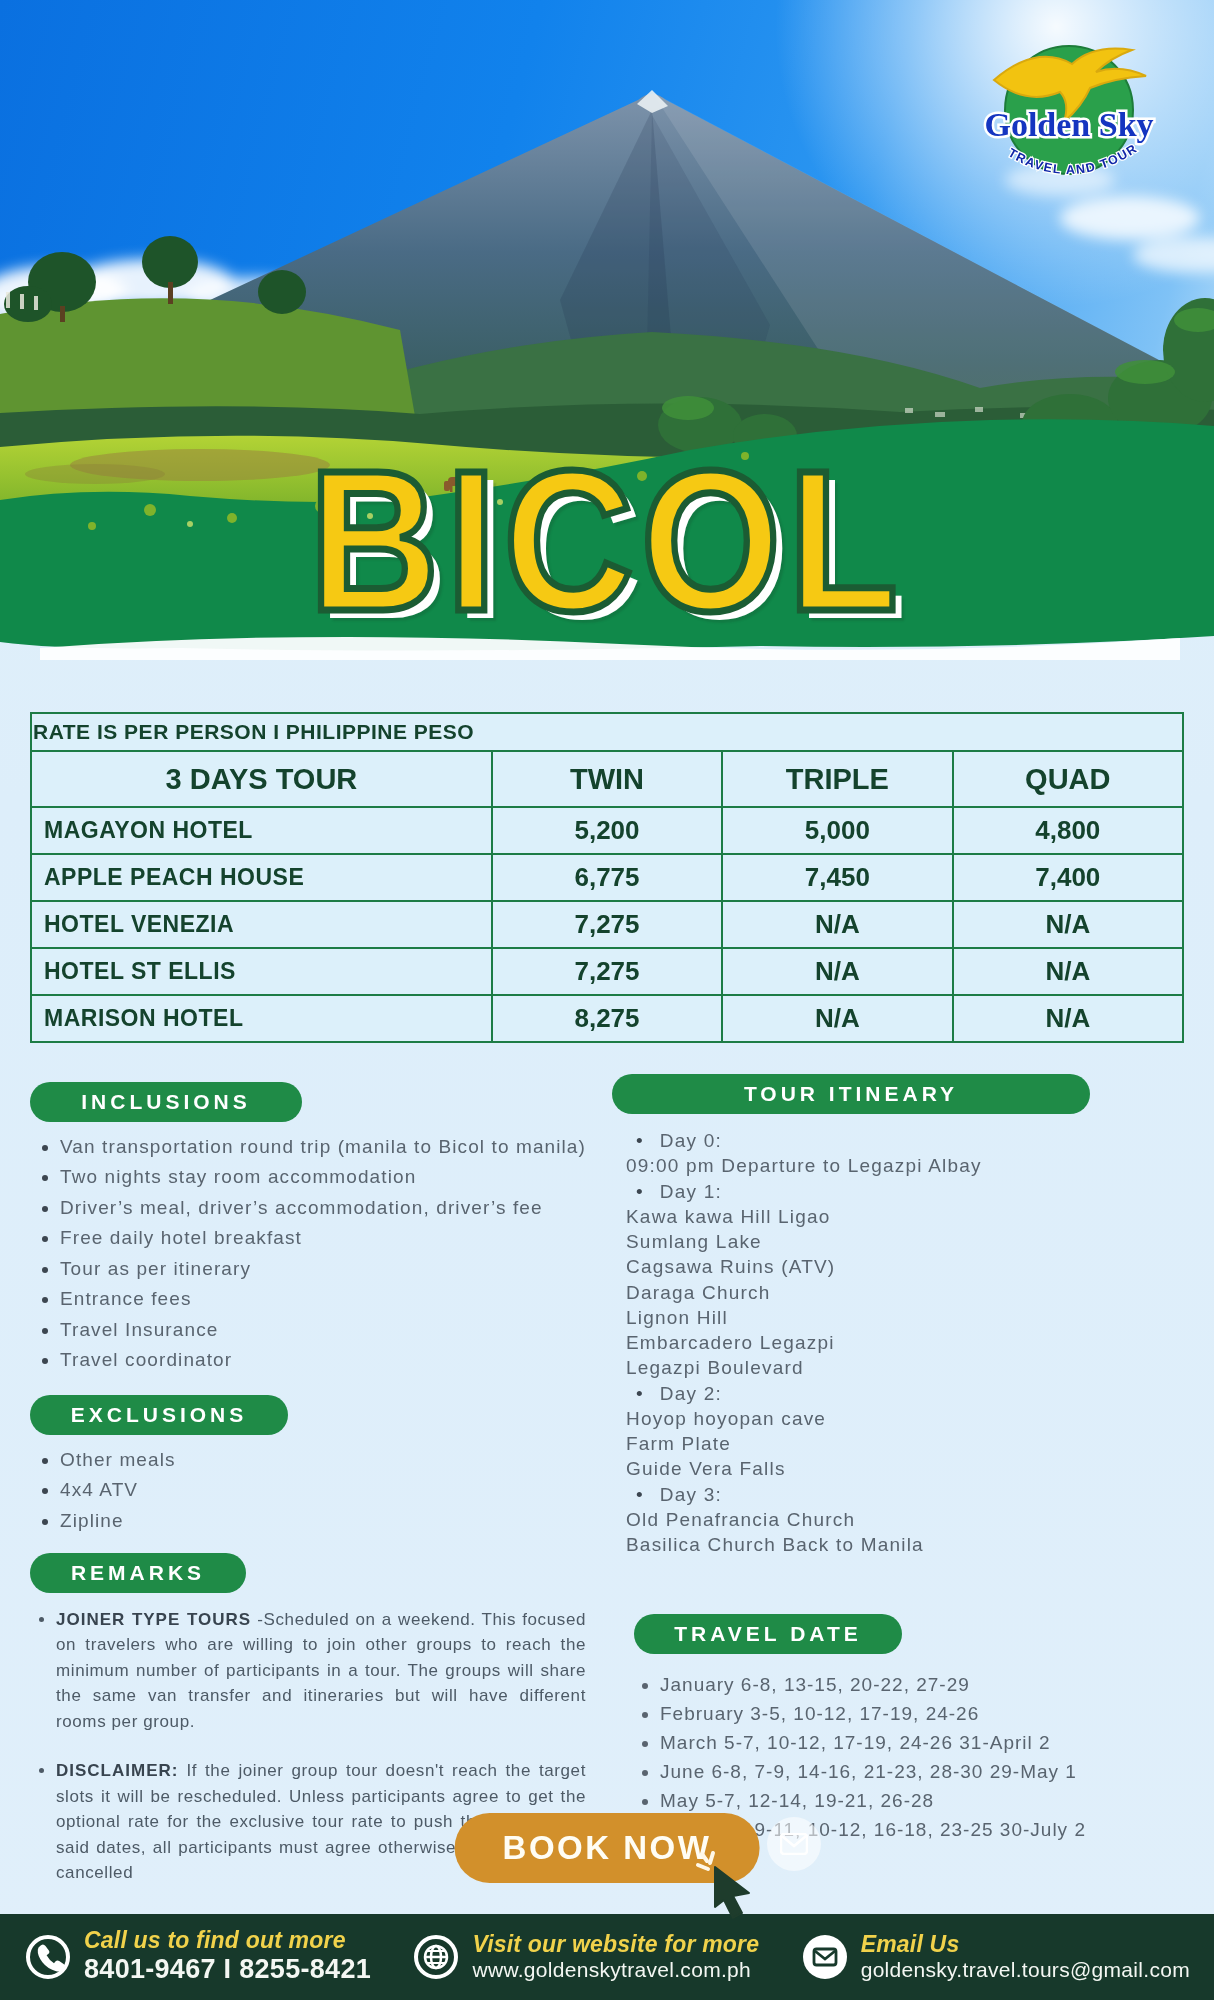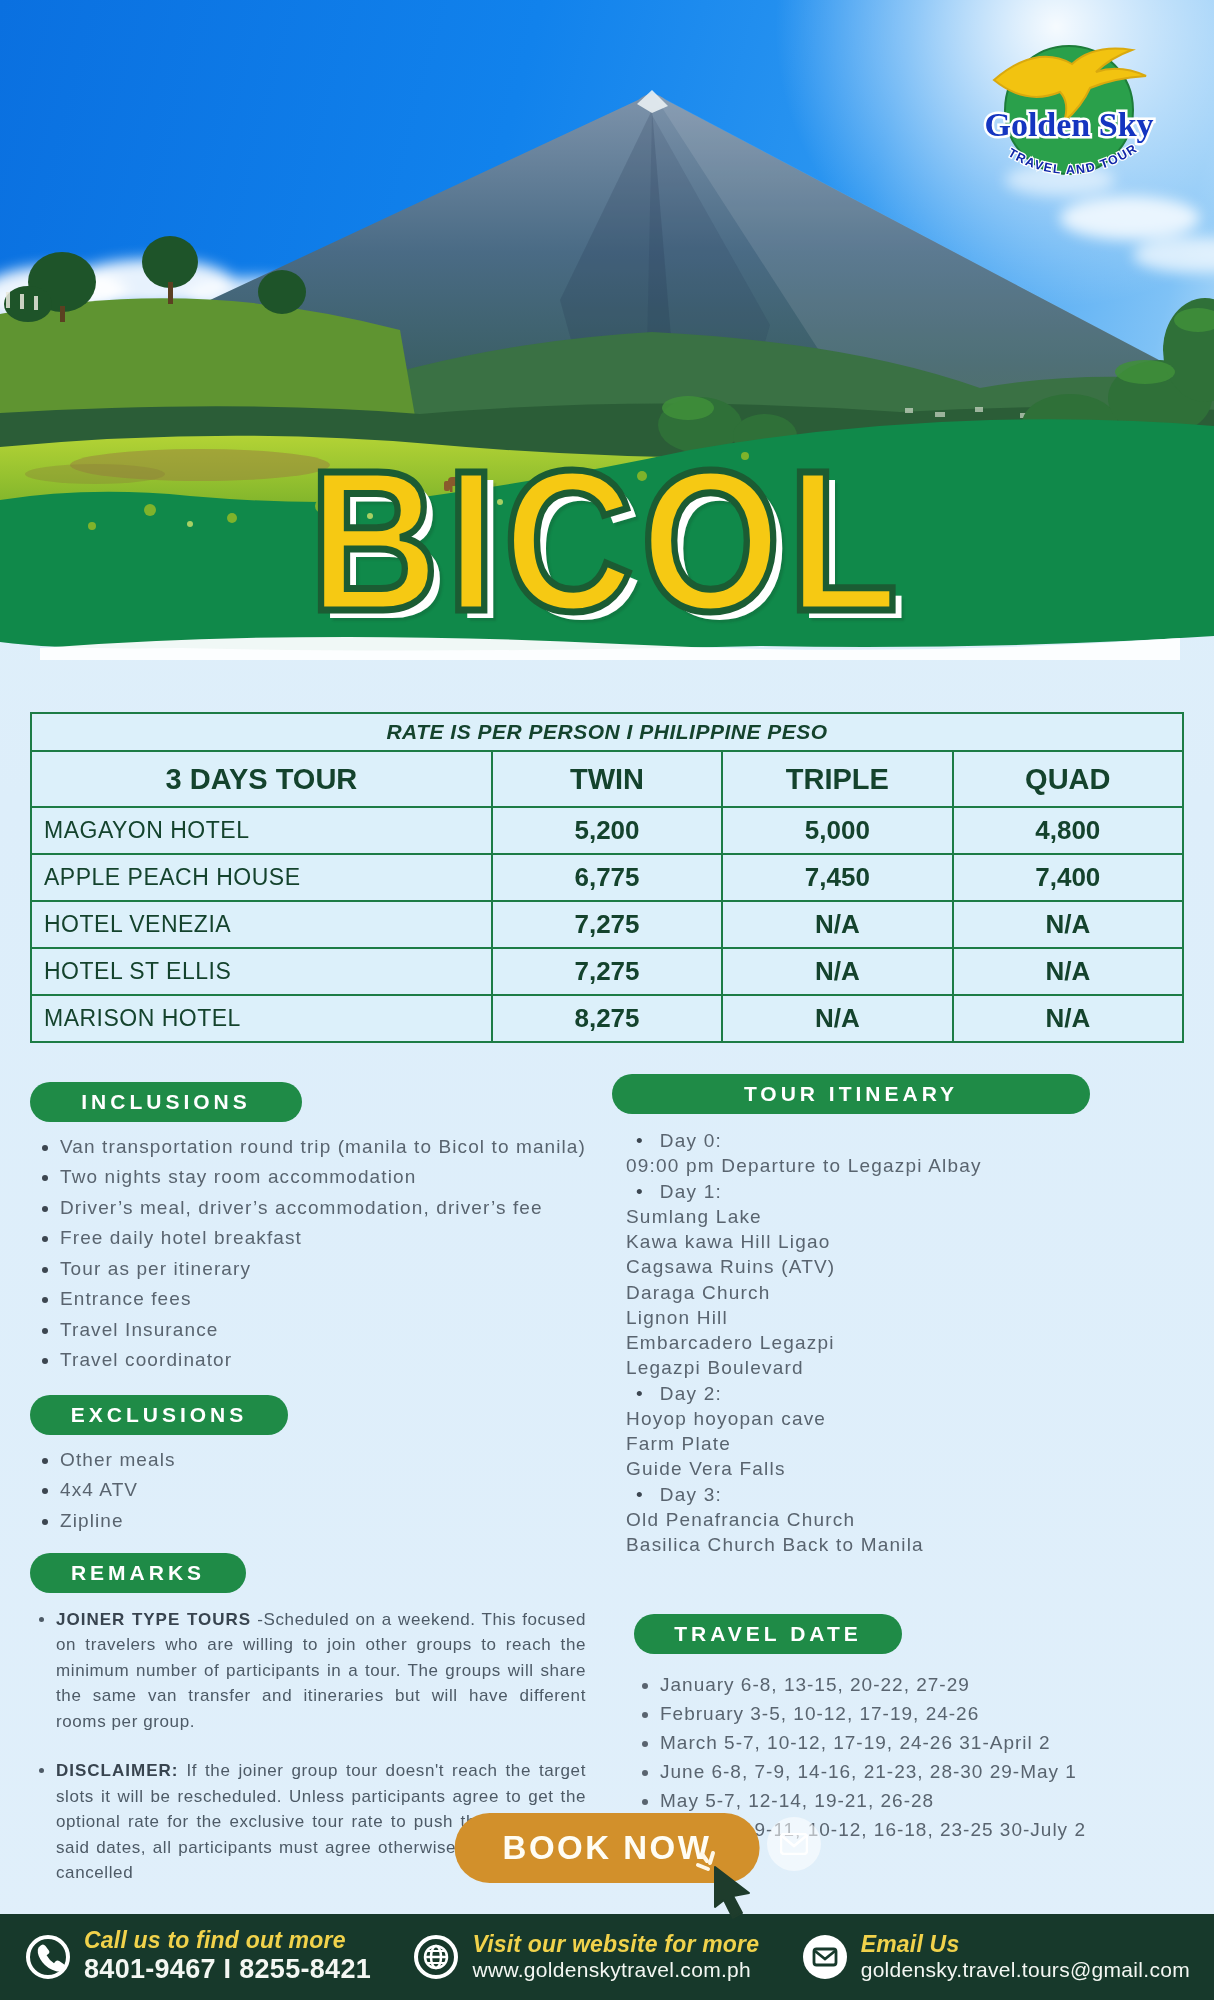--- a/index.html
+++ b/index.html
@@ -21,24 +21,24 @@
     color:#f6c913;-webkit-text-stroke:7px #1b5c33;
     text-shadow:10px 8px 0 #ffffff, 13px 11px 2px rgba(20,60,40,.18);
     transform:scaleX(.9);}
   
   .logo{position:absolute;top:24px;right:40px;width:210px;height:180px;z-index:6;}
 
   
   .rates{position:absolute;top:712px;left:30px;width:1154px;border-collapse:collapse;
     background:#dcf0fa;}
   .rates th,.rates td{border:2.5px solid #1d7c45;color:#14432d;}
-  .rates .t-title{height:34px;font-size:21px;font-weight:700;letter-spacing:.5px;text-align:center;font-style:italic;}
+  .rates .t-title{height:34px;font-size:21px;font-weight:700;letter-spacing:.5px;text-align:left;}
   .rates .t-head{height:52px;font-size:29px;font-weight:800;text-align:center;letter-spacing:0;}
   .rates td{height:43px;}
-  .rates .t-name{font-size:23px;font-weight:400;text-align:left;padding-left:12px;letter-spacing:.5px;}
+  .rates .t-name{font-size:23px;font-weight:700;text-align:left;padding-left:12px;letter-spacing:.5px;}
   .rates .t-val{font-size:26px;font-weight:800;text-align:center;}
 
   
   .sections{position:absolute;top:1058px;left:30px;width:1160px;display:flex;gap:26px;margin-top:24px;}
   .col-left{width:556px;flex:none;}
   .col-right{width:578px;flex:none;}
   .pill{background:#1f8b47;color:#ffffff;font-weight:700;font-size:21px;letter-spacing:4px;
     text-align:center;border-radius:999px;padding:8px 0;}
   .pill.inclusions{width:272px;}
   .pill.exclusions{width:258px;margin-top:22px;}
@@ -289,22 +289,22 @@
         <li><b>DISCLAIMER:</b><span> If the joiner group tour doesn't reach the target slots it will be rescheduled. Unless participants agree to get the optional rate for the exclusive tour rate to push the tour on the said dates, all participants must agree otherwise the tour will be cancelled</span></li>
       </ul>
     </div>
 
     <div class="col-right">
       <div class="pill itinerary">TOUR ITINEARY</div>
       <div class="itin">
         <div class="line bullet">Day 0:</div>
         <div class="line">09:00 pm Departure to Legazpi Albay</div>
         <div class="line bullet">Day 1:</div>
+        <div class="line">Kawa kawa Hill Ligao</div>
         <div class="line">Sumlang Lake</div>
-        <div class="line">Kawa kawa Hill Ligao</div>
         <div class="line">Cagsawa Ruins (ATV)</div>
         <div class="line">Daraga Church</div>
         <div class="line">Lignon Hill</div>
         <div class="line">Embarcadero Legazpi</div>
         <div class="line">Legazpi Boulevard</div>
         <div class="line bullet">Day 2:</div>
         <div class="line">Hoyop hoyopan cave</div>
         <div class="line">Farm Plate</div>
         <div class="line">Guide Vera Falls</div>
         <div class="line bullet">Day 3:</div>

